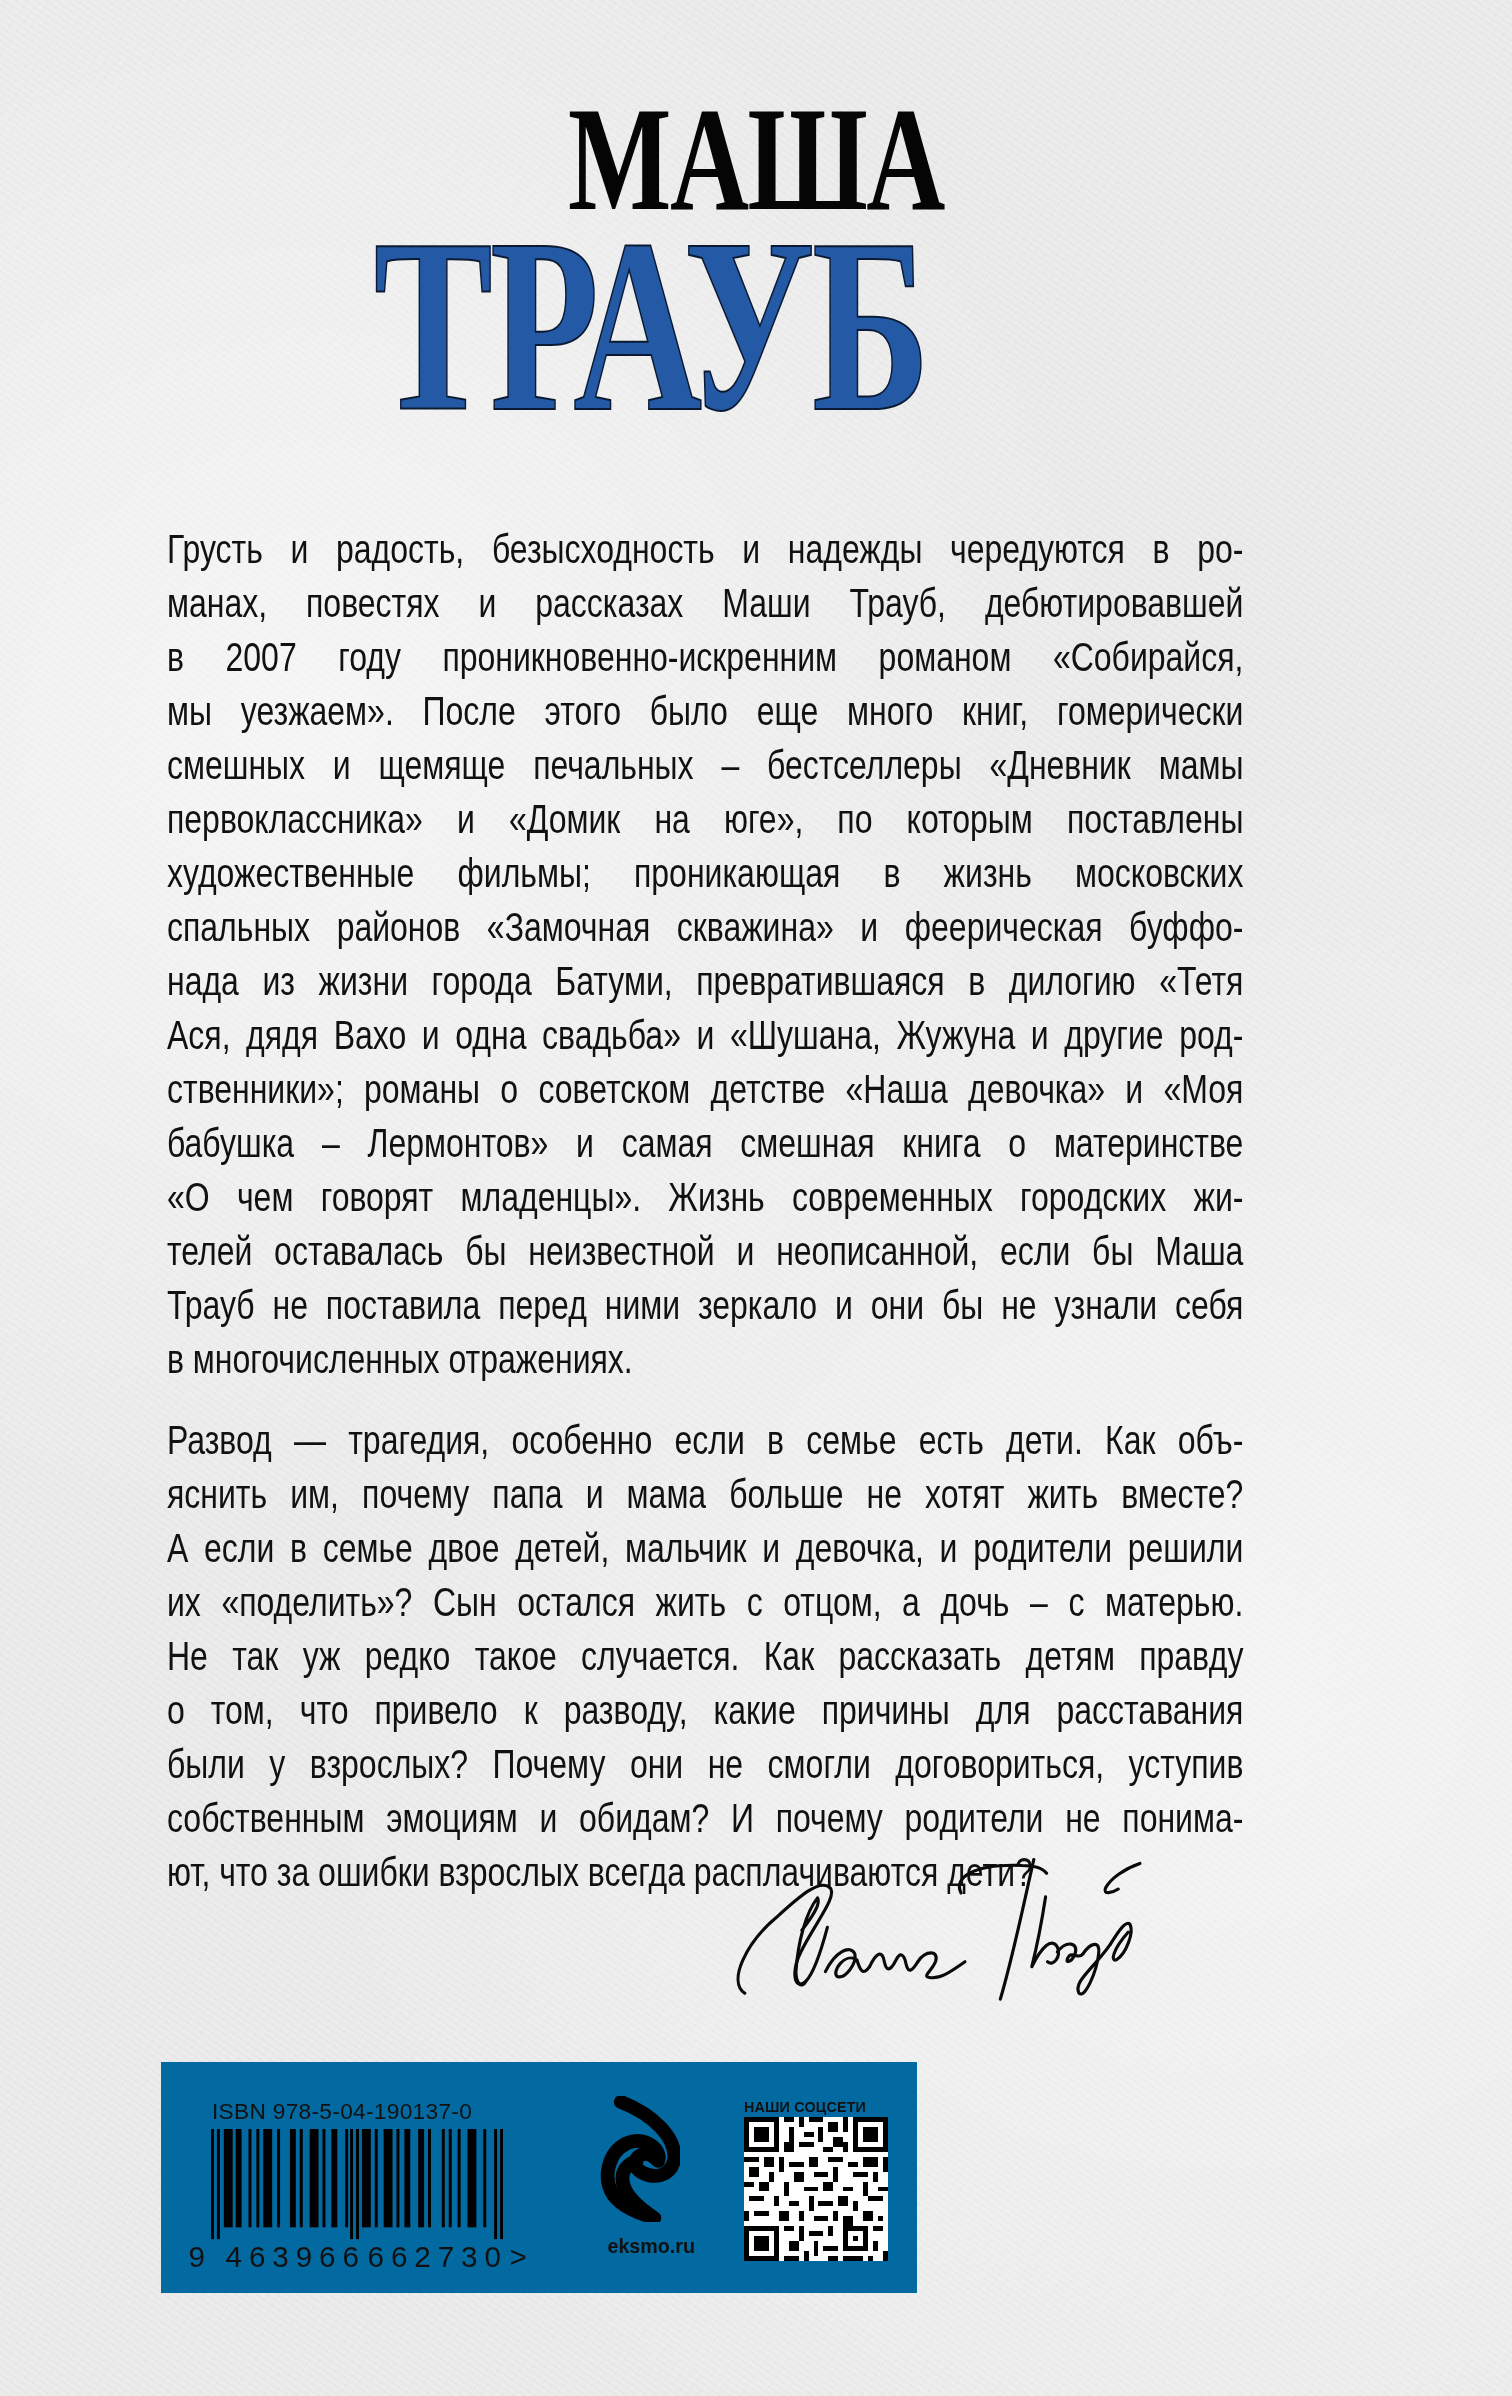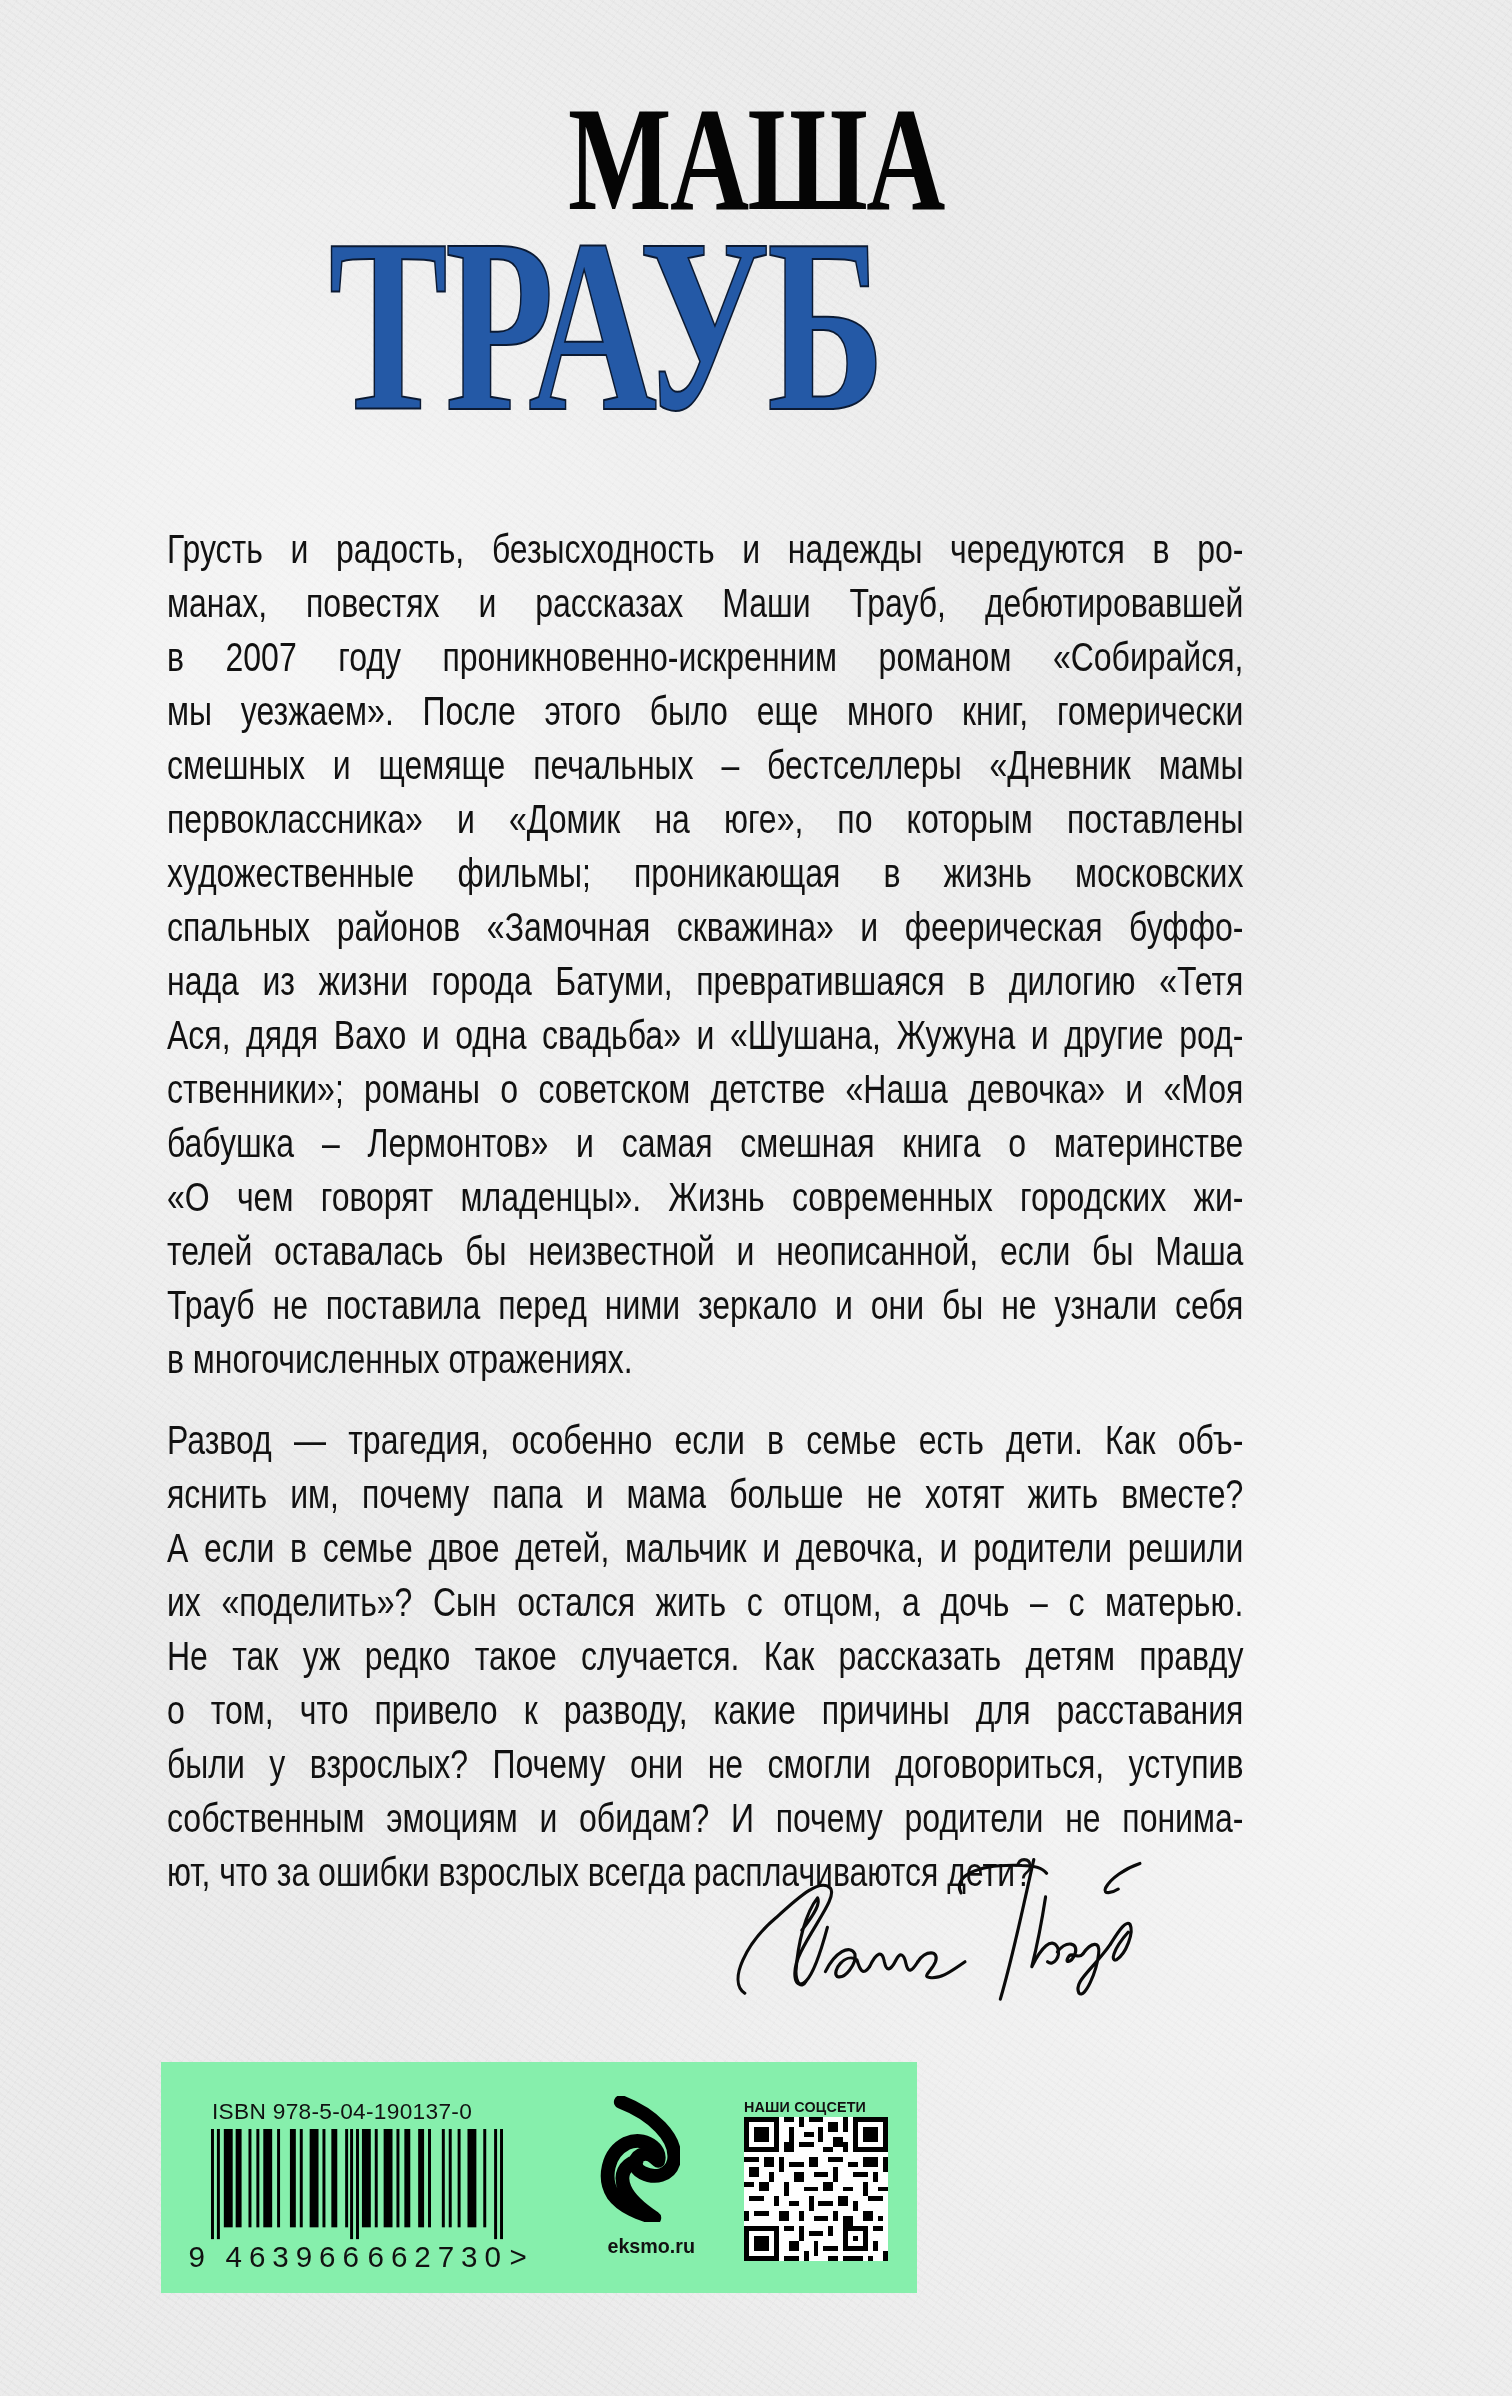--- a/index.html
+++ b/index.html
@@ -20,41 +20,41 @@
     text-align: center;
     font-family: Liberation Serif, serif; font-weight: bold;
     font-size: 148px; line-height: 148px; color: #050505;
   }
   .author-first span { display: inline-block; transform: scaleX(0.74); transform-origin: center; letter-spacing: -2px; }
 
   .author-last {
     position: absolute; left: 0; width: 1211px; top: 202px;
     text-align: center;
     font-family: "Liberation Serif", serif; font-weight: bold;
-    font-size: 248px; line-height: 248px; color: #2459a6;
+    font-size: 248px; line-height: 248px; color: #2459a6; padding-left: 45px;
     -webkit-text-stroke: 2px #0b1a33;
   }
   .author-last span { display: inline-block; transform: scaleX(0.72); transform-origin: center; letter-spacing: -3.9px; }
 
   .body-text {
     position: absolute; left: 167px; top: 522px;
     width: 1380px; transform: scaleX(0.78); transform-origin: left top;
     font-size: 41px; line-height: 54px; color: #111;
   }
   .para { margin: 0 0 26.6px 0; }
   .line { display: block; text-align: justify; text-align-last: justify; white-space: nowrap; height: 54px; overflow: visible; }
   .line.last { text-align-last: left; }
 
   .signature {
     position: absolute; left: 707px; top: 1834px; width: 455px; height: 172px;
   }
 
   .imprint-box {
     position: absolute; left: 161px; top: 2062px; width: 756px; height: 231px;
-    background: #86efac;
+    background: #0369a1;
   }
   .isbn-text {
     position: absolute; left: 51px; top: 37px;
     font-size: 22.7px; line-height: 25.6px; color: #111; letter-spacing: 0.3px;
   }
   .barcode { position: absolute; left: 50px; top: 67px; width: 292px; height: 118px; }
   .barcode-digits {
     position: absolute; left: 27.6px; top: 175px; width: 355px; height: 39px;
     font-size: 29.6px; line-height: 39px; color: #111;
   }

